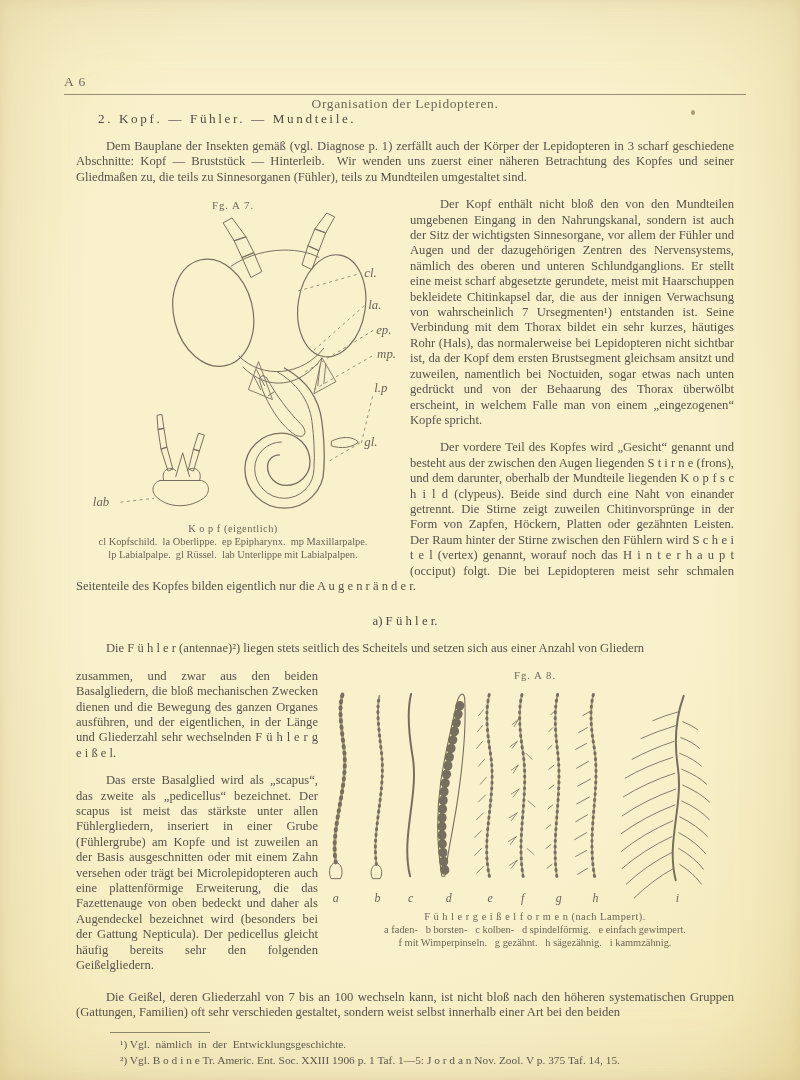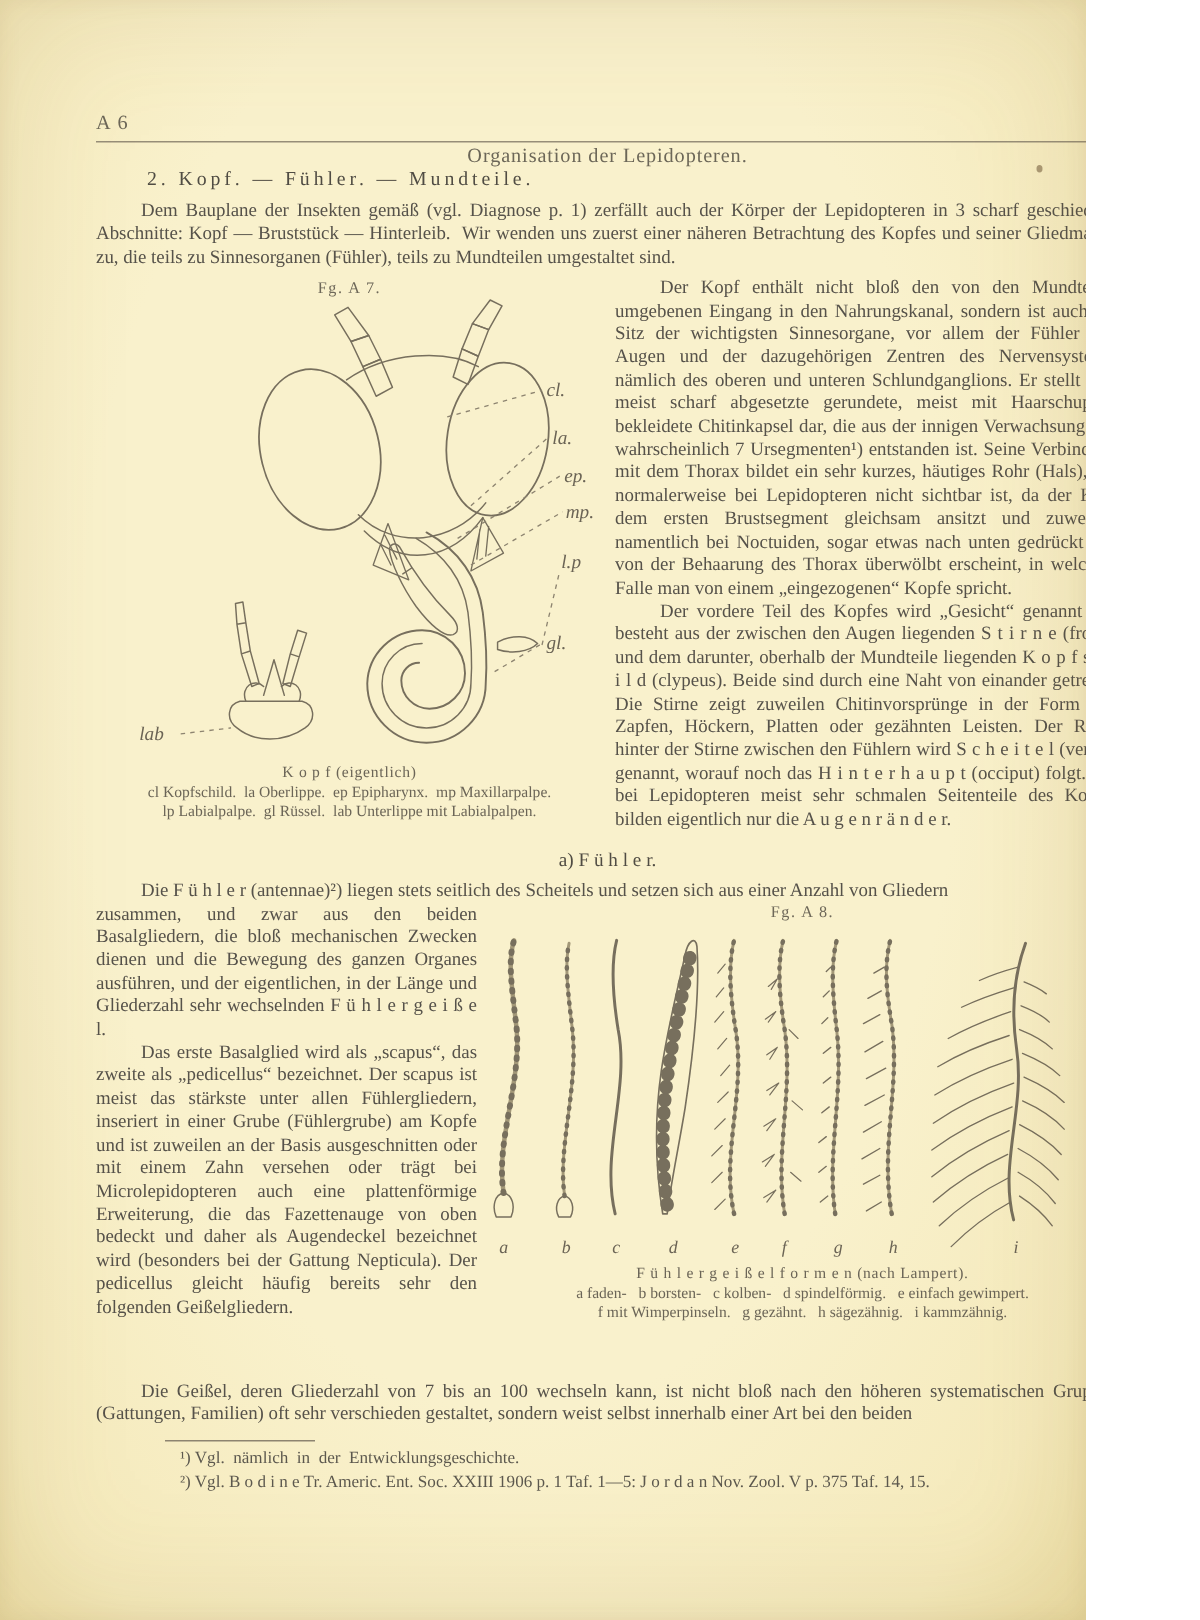--- a/index.html
+++ b/index.html
@@ -1,18 +1,18 @@
 <!DOCTYPE html>
 <html lang="de"><head>
 <meta charset="utf-8">
 <style>
   html,body{margin:0;padding:0;}
   .page{
     position:relative;
-    width:724px;height:1080px;
+    width:800px;height:1080px;
     background:radial-gradient(ellipse at 48% 42%, #f9f1cc 55%, #f5eabc 85%, #efe1a8 100%);
     font-family:"Liberation Serif", serif;
     color:#56524a;
     overflow:hidden;
   }
   .page::after{
     content:"";position:absolute;inset:0;pointer-events:none;
     box-shadow:inset 0 0 90px rgba(140,110,50,.15), inset 0 0 14px rgba(140,110,50,.10);
   }
   .content{position:absolute;left:64px;top:74px;width:682px;}
@@ -23,21 +23,21 @@
   .hdr .runtitle{position:absolute;left:0;right:0;text-align:center;
        font-size:13.5px;letter-spacing:.6px;color:#6c6758;margin-top:22px;}
   .speck{position:absolute;width:4px;height:5px;border-radius:50%;
        background:rgba(110,85,55,.55);left:691px;top:110px;}
   
   .secthead{margin:16px 0 6px 0;text-indent:34px;font-size:13.2px;
        letter-spacing:2.6px;color:#504c43;}
   .subhead{clear:both;text-align:center;font-size:12.8px;color:#504c43;
        margin:8px 0 5px 0;}
   
-  p.body{margin:0;font-size:12.6px;line-height:15.4px;text-align:justify;color:#56524a;}
+  p.body{margin:12px;font-size:12.6px;line-height:15.4px;text-align:justify;color:#56524a;}
   p.ind{text-indent:30px;}
   .prewrap{white-space:pre-wrap;}
   
   figure{margin:0;padding:0;}
   .fig-a7{float:left;width:338px;margin:2px 8px 10px 0;}
   .fig-a8{float:right;width:422px;margin:0 0 34px 6px;}
   .figlabel{text-align:center;font-size:10.8px;letter-spacing:1px;color:#6e6859;margin-bottom:1px;}
   .figcap{text-align:center;font-size:10.4px;line-height:13px;color:#6b6557;margin-top:2px;}
   .figcap .captitle{letter-spacing:.5px;}
   svg{display:block;margin:0 auto;}

